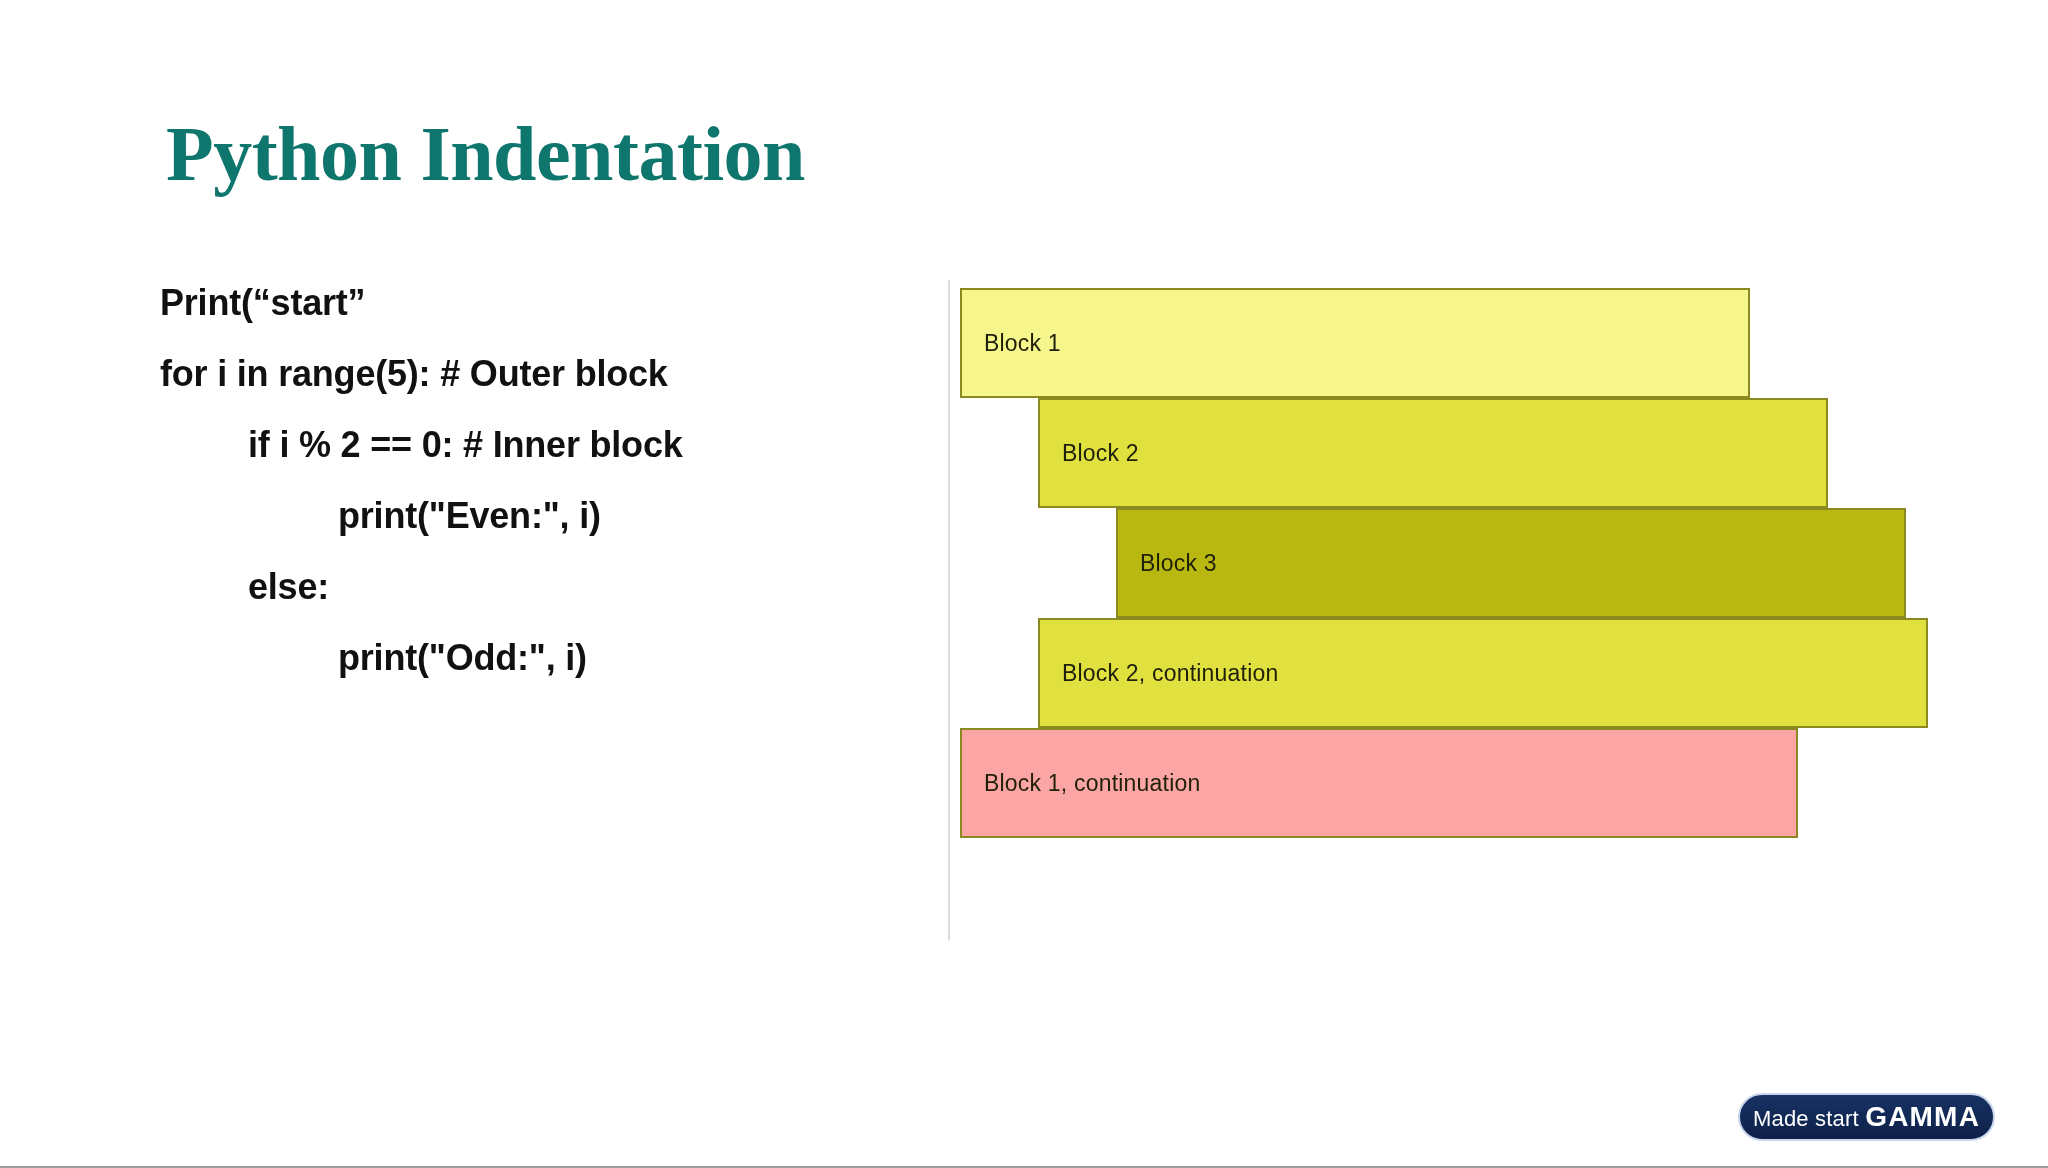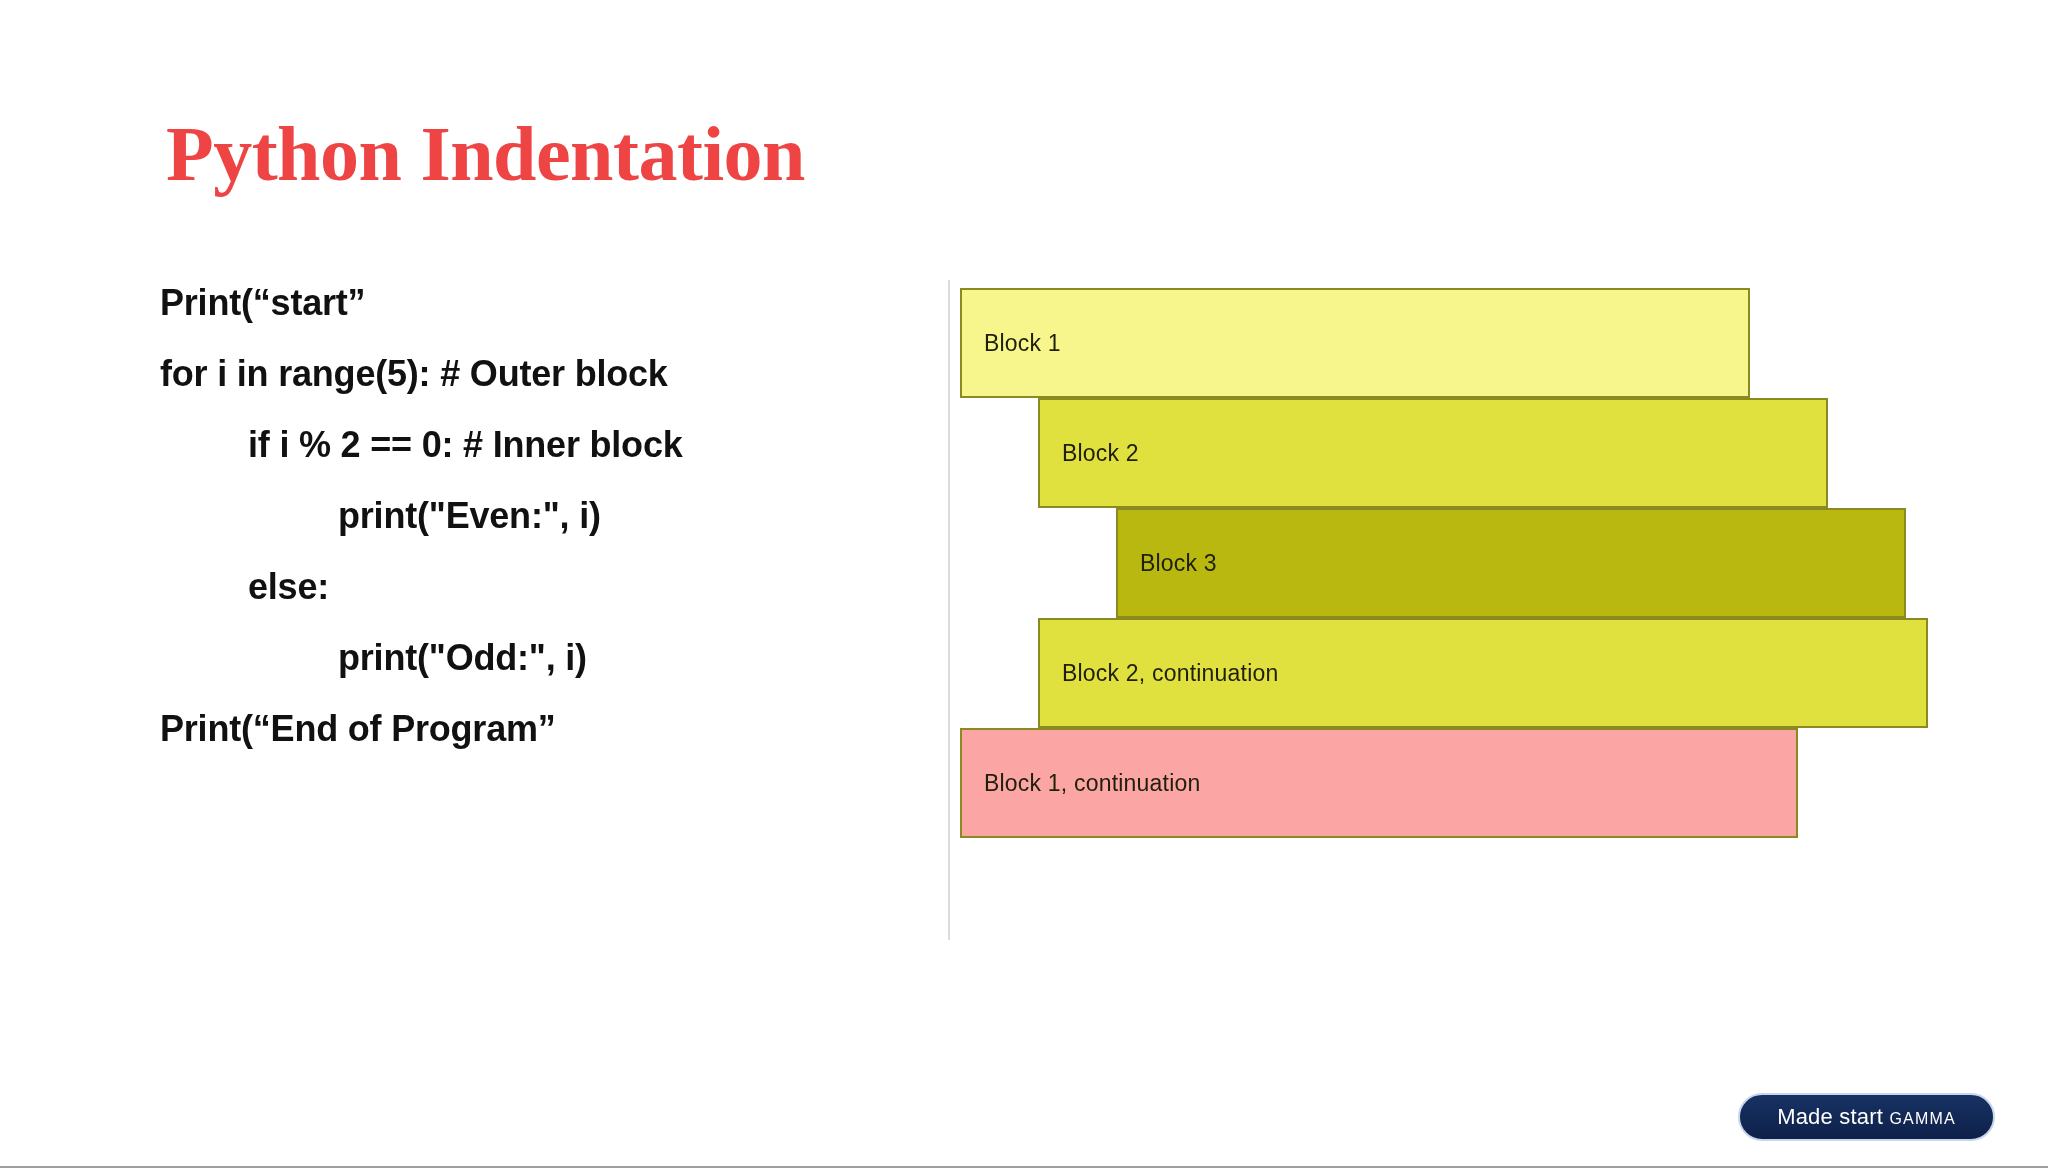--- a/index.html
+++ b/index.html
@@ -25,21 +25,21 @@
   
   .slide-title {
     position: absolute;
     left: 166px;
     top: 115px;
     font-family: "Liberation Serif", "DejaVu Serif", serif;
     font-weight: bold;
     font-size: 78px;
     line-height: 1.0;
     letter-spacing: -0.5px;
-    color: #ef4444;
+    color: #0f766e;
     white-space: nowrap;
   }
 
   
   .code-block {
     position: absolute;
     left: 160px;
     top: 285px;
     width: 740px;
   }
@@ -126,23 +126,23 @@
   }
   .gamma-text {
     color: #ffffff;
     font-family: "Liberation Sans", sans-serif;
     font-size: 22px;
     font-weight: normal;
     letter-spacing: 0.2px;
     white-space: nowrap;
   }
   .gamma-word {
-    font-weight: normal;
+    font-weight: bold;
     letter-spacing: 1.2px;
-    font-size: 16px;
+    font-size: 28px;
   }
 
   
   .bottom-rule {
     position: absolute;
     left: 0;
     bottom: 0px;
     width: 2048px;
     height: 2px;
     background: #9e9e9e;
@@ -155,21 +155,20 @@
 
   <div class="slide-title">Python Indentation</div>
 
   <div class="code-block">
     <div class="code-line ind-0">Print(“start”</div>
     <div class="code-line ind-0">for i in range(5): # Outer block</div>
     <div class="code-line ind-1">if i % 2 == 0: # Inner block</div>
     <div class="code-line ind-2">print("Even:", i)</div>
     <div class="code-line ind-1">else:</div>
     <div class="code-line ind-2">print("Odd:", i)</div>
-    <div class="code-line ind-0">Print(“End of Program”</div>
   </div>
 
   <div class="diagram">
     <div class="diagram-inner">
       <div class="blk blk-1">
         <span class="blk-label">Block 1</span>
       </div>
       <div class="blk blk-2">
         <span class="blk-label">Block 2</span>
       </div>

